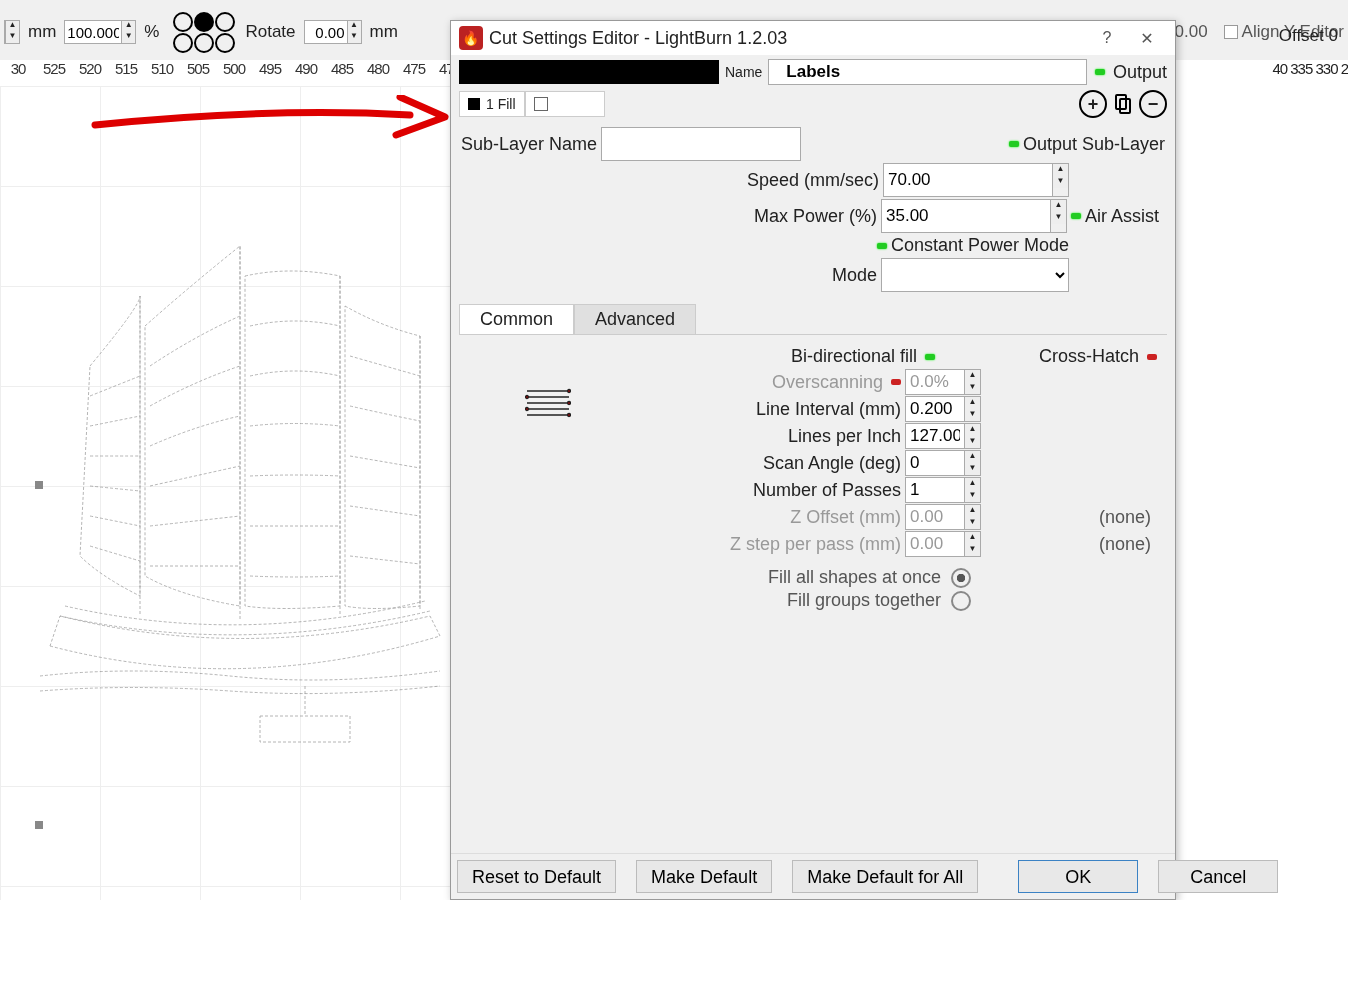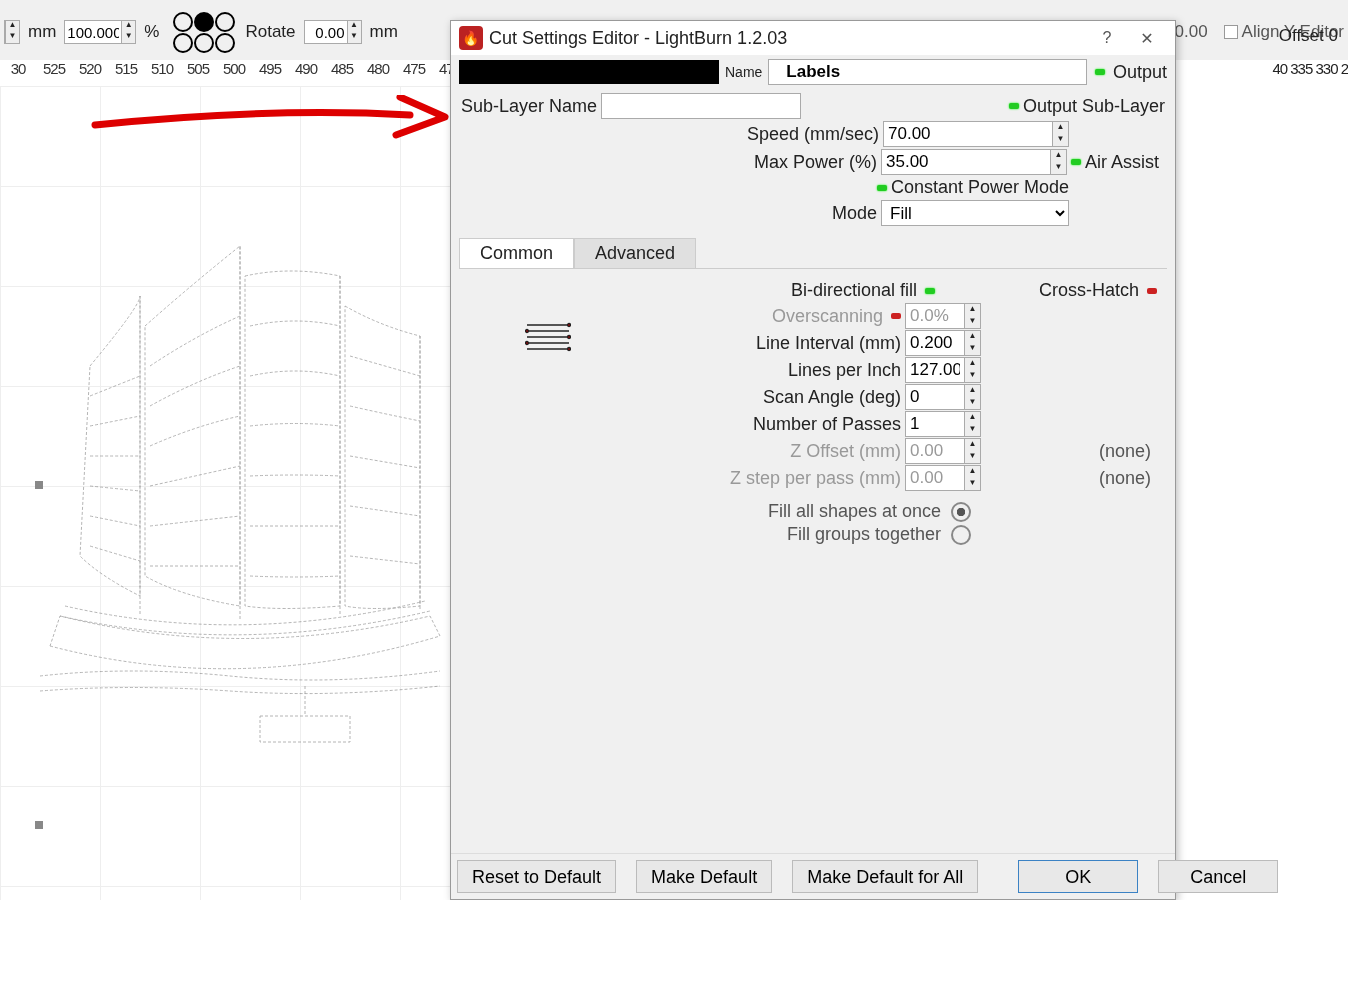--- a/index.html
+++ b/index.html
@@ -51,21 +51,21 @@
   .sublayer-tabs { display:flex; align-items:center; margin-top:4px; height:30px;}
   .subtab { height:26px; min-width:64px; border:1px solid #ccc; background:#fff; display:flex;align-items:center;padding:0 8px;font-size:14px;}
   .subtab .sq { width:12px;height:12px;background:#000;margin-right:6px;}
   .sublayer-btns { margin-left:auto; display:flex; gap:2px;}
   .circbtn { width:28px;height:28px; border:2.5px solid #000; border-radius:50%; display:flex;align-items:center;justify-content:center;font-size:18px;font-weight:bold;cursor:pointer;background:#f0f0f0;}
   .clipicon { width:28px;height:28px;display:flex;align-items:center;justify-content:center;}
   
   .form-block { padding:6px 2px; }
   .frow { display:flex; align-items:center; margin:2px 0; }
   .frow .lbl { text-align:right; padding-right:4px; font-size:18px;}
-  .frow input.fld, .frow select.fld { height:26px; border:1px solid #aaa; background:#fff; padding:0 4px; font-size:17px;}
+  .frow input.fld, .frow select.fld { height:26px; border:1px solid #aaa; background:#fff; padding:16px 4px; font-size:17px;}
   .spin-updn { width:16px; display:flex; flex-direction:column; border:1px solid #aaa; border-left:none;}
   .spin-updn span { height:12px; font-size:8px; line-height:9px; text-align:center; background:#eee; cursor:pointer;}
   .spinwrap { display:flex; }
   
   .tabs { display:flex; margin-top:4px; }
   .tab { padding:4px 20px; font-size:18px; border:1px solid #ccc; background:#e0e0e0; cursor:pointer;}
   .tab.active { background:#fff; border-bottom:1px solid #fff;}
   
   .tab-content { border-top:1px solid #ccc; margin-top:-1px; padding:10px 6px; flex:1;}
   
@@ -217,20 +217,43 @@
   <div class="dlg-body">
 
     <div class="toprow">
       <div class="colorsw"></div>
       <span style="font-size:14px;padding:0 2px;">Name</span>
       <input class="name-input" value="Labels" style="">
       <span class="led green"></span>
       <span style="font-size:18px;">Output</span>
     </div>
 
+    <div class="sublayer-tabs">
+      <div class="subtab">
+          <span class="sq"></span>
+          <span>1 Fill</span>
+        </div>
+      <div class="subtab" style="min-width:80px;">
+          <span class="chkbox" style="border-color:#666"></span>
+        </div>
+      <div class="sublayer-btns">
+        <div class="circbtn">
+            <span>+</span>
+          </div>
+        <div class="clipicon">
+          <svg width="24" height="24" viewBox="0 0 24 24" fill="none" stroke="#000" stroke-width="2">
+              <rect x="5" y="3" width="10" height="14" rx="1"></rect>
+              <rect x="9" y="7" width="10" height="14" rx="1"></rect>
+            </svg>
+        </div>
+        <div class="circbtn">
+            <span>−</span>
+          </div>
+      </div>
+    </div>
 
     <div class="form-block">
       <div class="frow">
         <span class="lbl">Sub-Layer Name</span>
         <input class="fld" style="width: 200px;" value="">
         <div style="flex:1"></div>
         <span class="led green"></span>
         <span style="font-size:18px;">Output Sub-Layer</span>
       </div>
       <div class="frow" style="justify-content:flex-end;">

